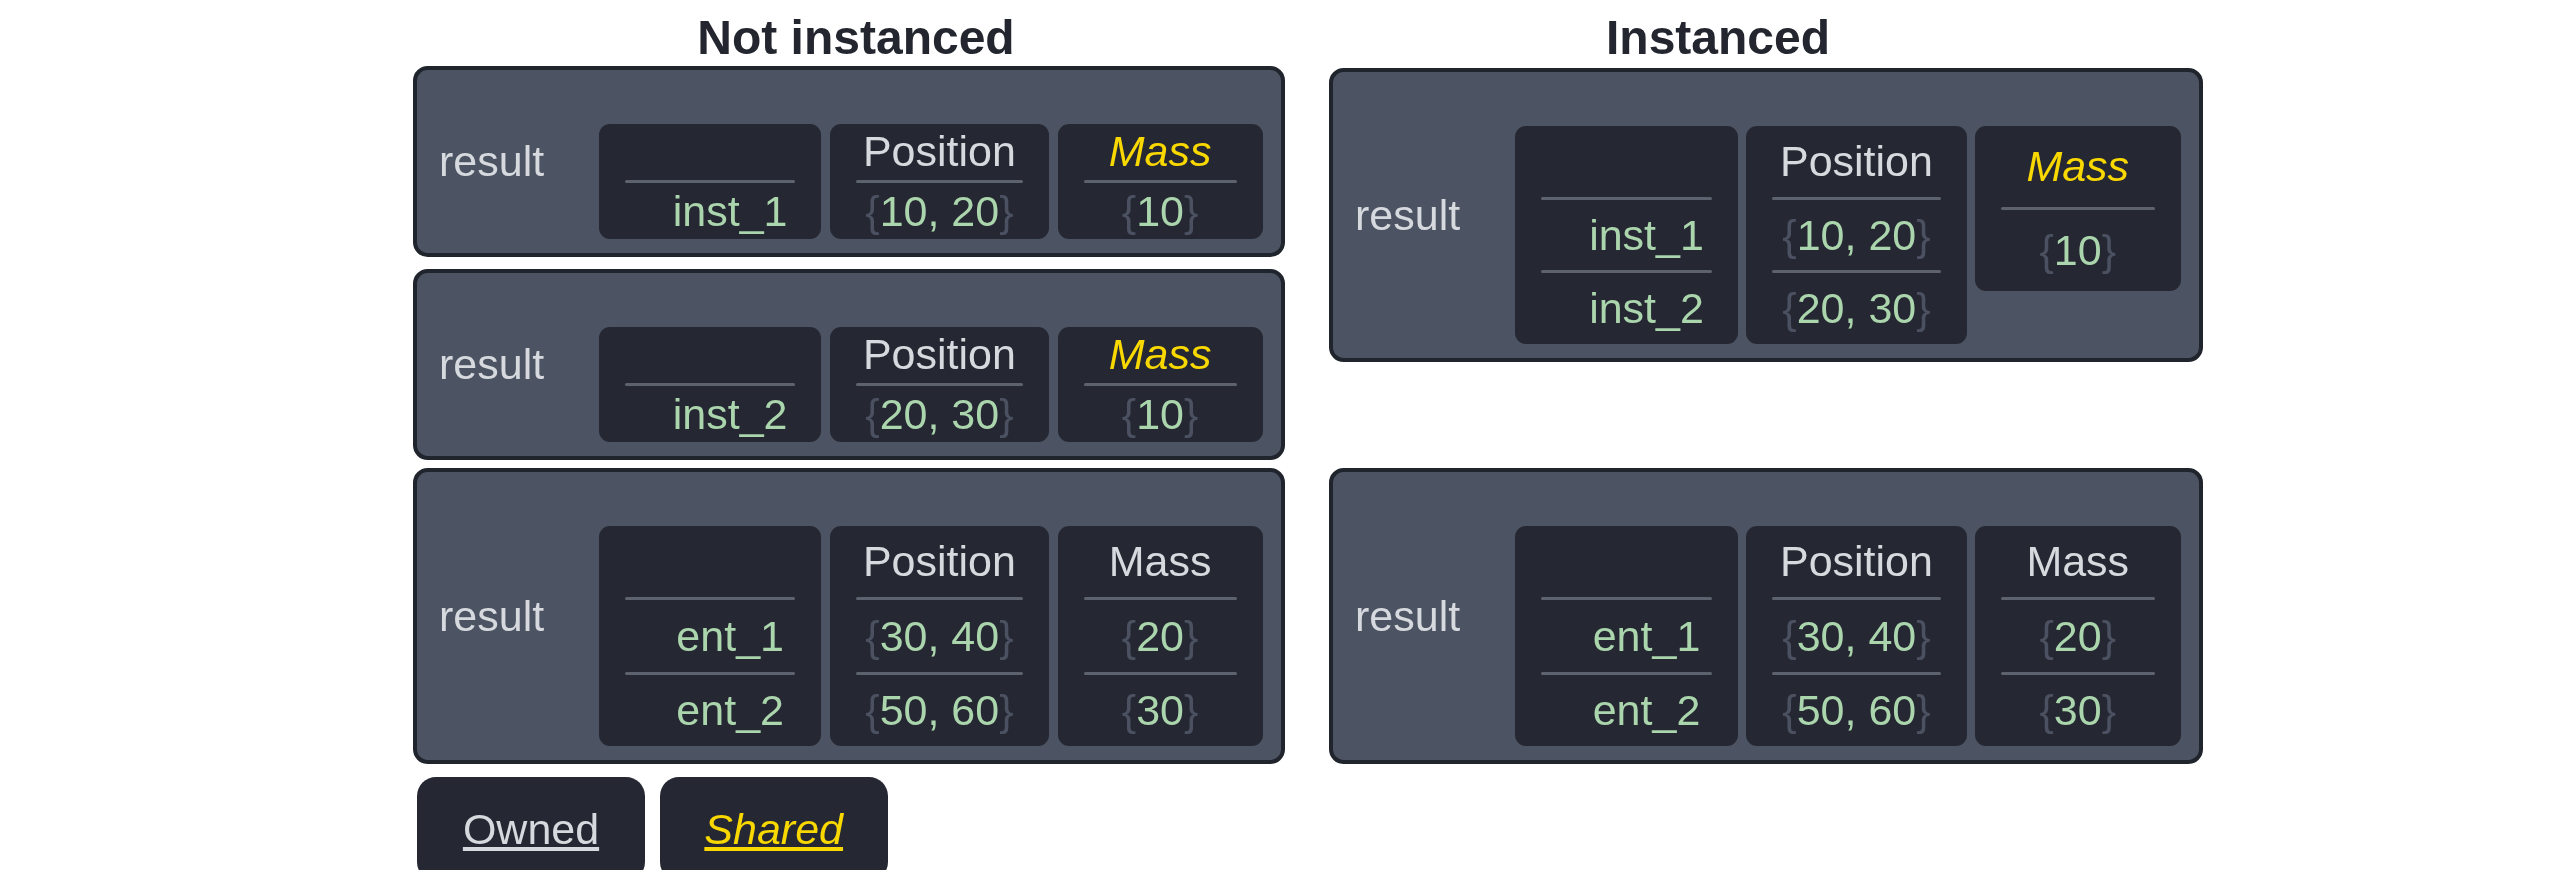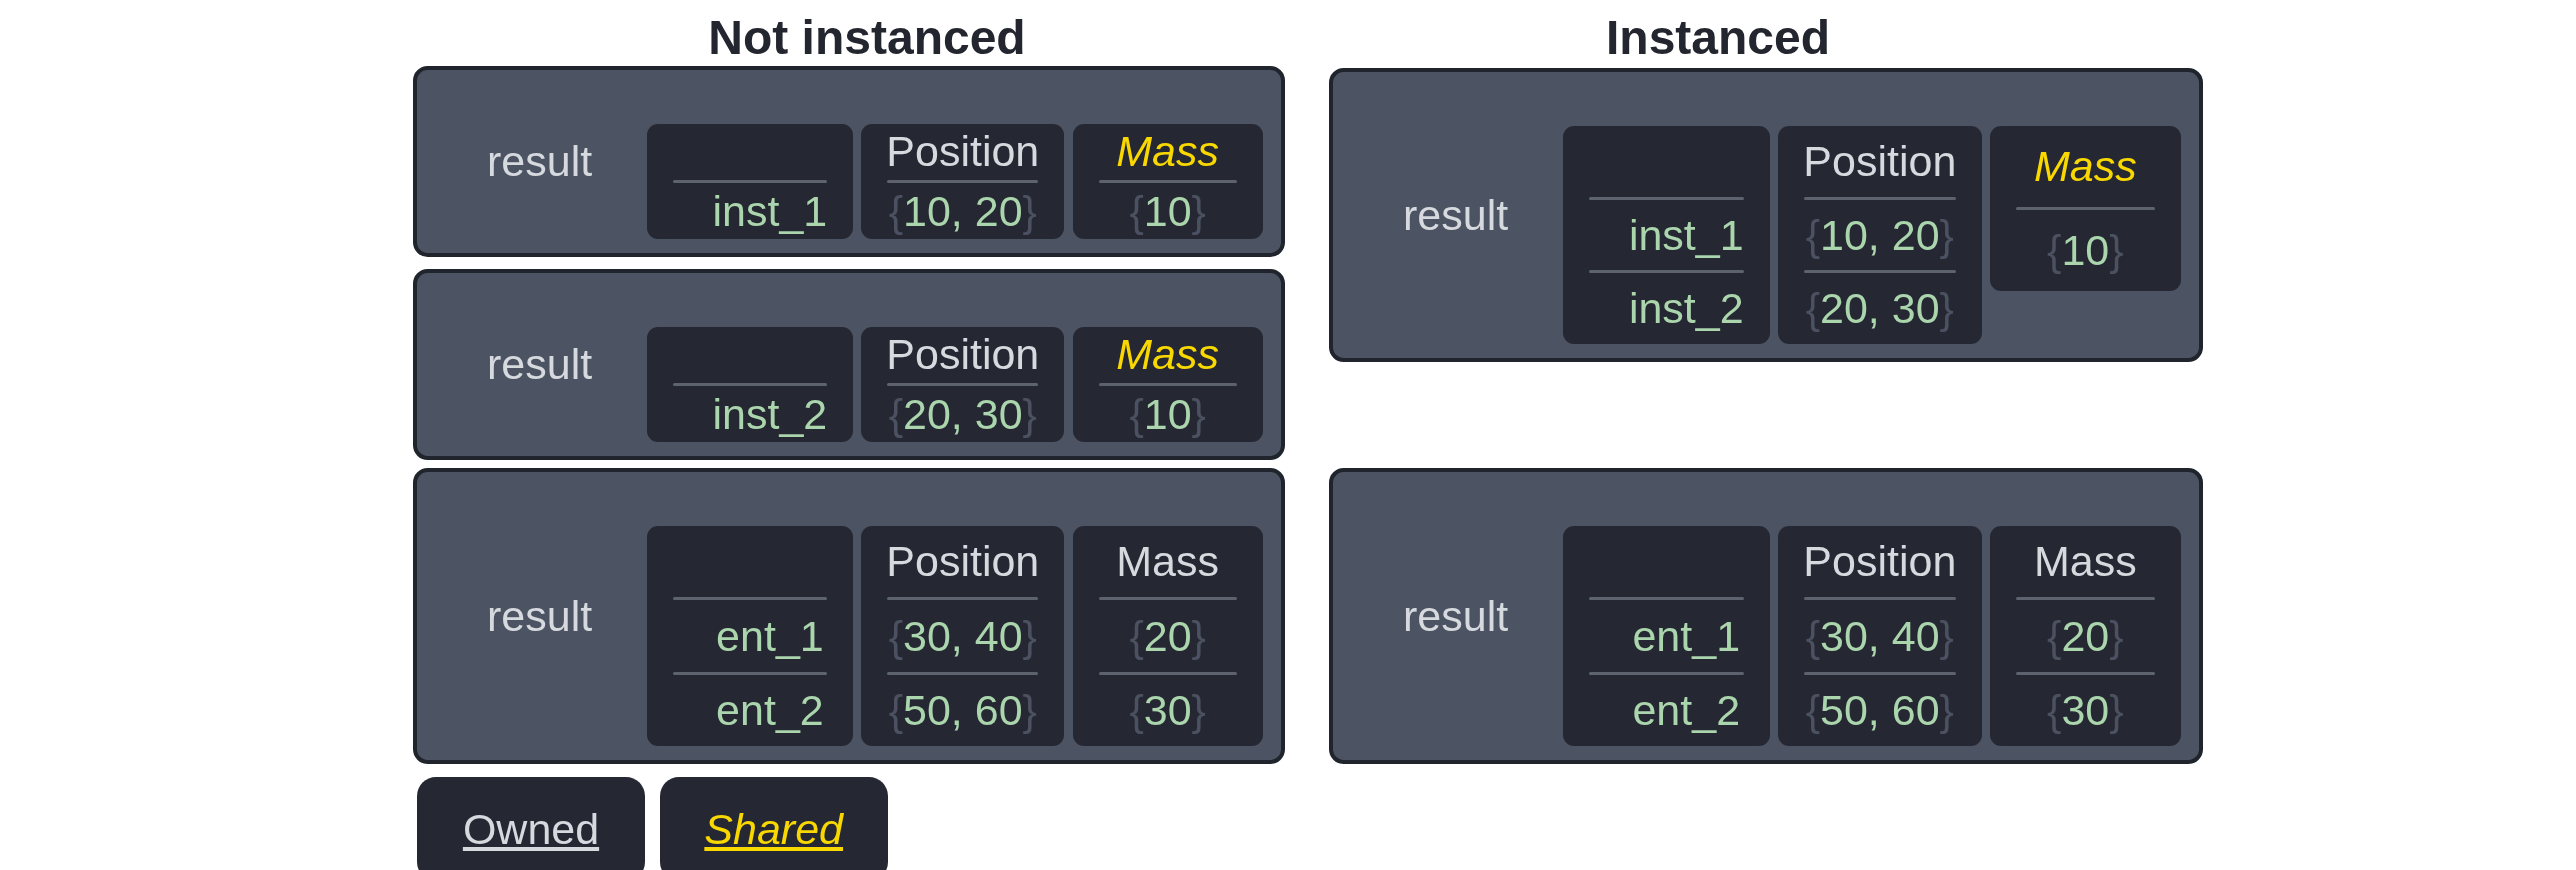--- a/index.html
+++ b/index.html
@@ -9,33 +9,33 @@
     font-family: "Liberation Sans", sans-serif;
     position: relative;
     overflow: hidden;
   }
 
   .sec-title {
     position:absolute; top:11px; text-align:center;
     font-size:48px; font-weight:bold; line-height:53px;
     color: var(--title-text, #23262e);
   }
-  #title-left  { left:431px; width:872px; }
+  #title-left  { left:420px; width:872px; }
   #title-right { left:1281px; width:874px; }
 
   .tbl {
     position:absolute; display:flex;
     background: var(--table-fill, #4c5362);
     border:4.6px solid var(--table-border, #20242c);
     border-radius:14.7px;
   }
   .result-area {
     width:182px; flex:none;
     display:flex; align-items:center; padding-left:22px;
-    color: var(--owned-text, #d6d9de); font-size:43px;margin-left:48px;
+    color: var(--owned-text, #d6d9de); font-size:43px;
   }
   .cells {
     flex:1 1 auto; display:flex; gap:8.3px;
     padding:13.8px 18.4px 13.8px 0; align-items:stretch;
   }
   .cell {
     background: var(--cell-fill, #252832);
     border-radius:11px;
     display:flex; flex-direction:column; min-width:0;margin-top:40px;
   }

